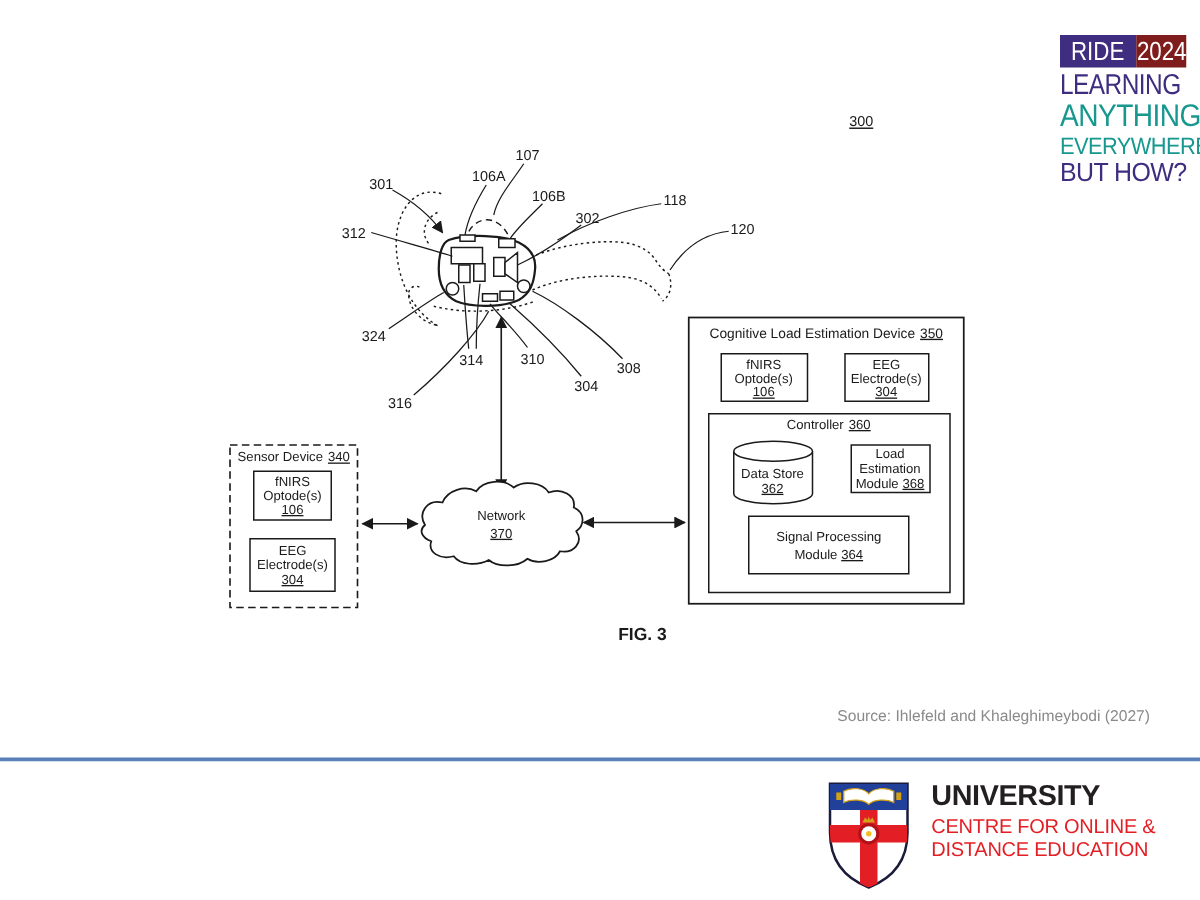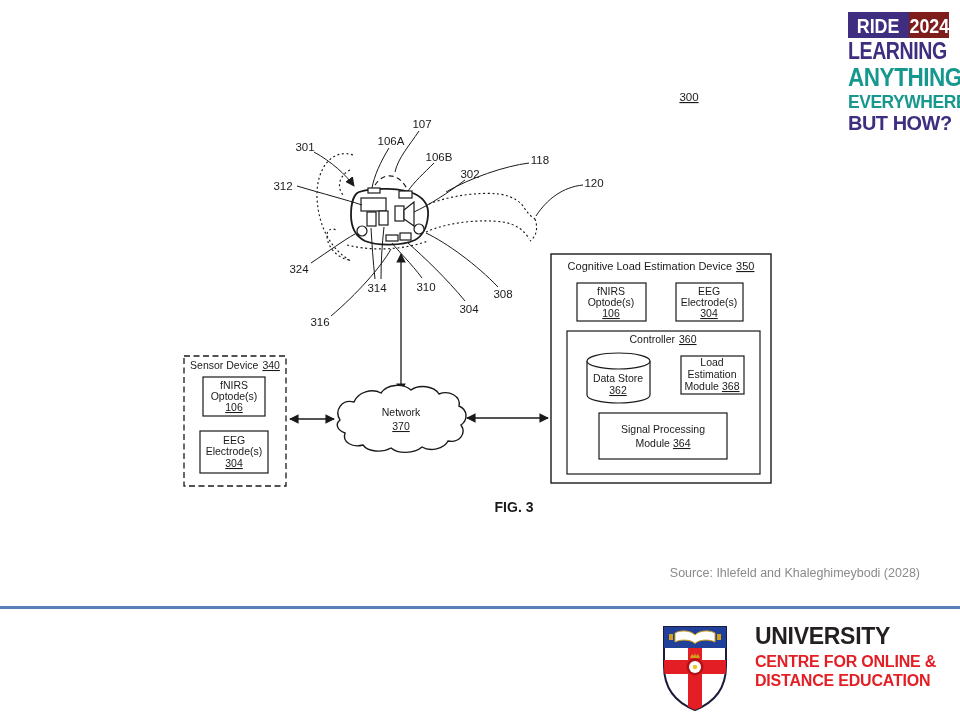--- a/index.html
+++ b/index.html
@@ -18,40 +18,40 @@
   .ln{fill:none;stroke:#1a1a1a;stroke-width:1;}
   .dot{fill:none;stroke:#1a1a1a;stroke-width:1.15;stroke-dasharray:2 2.6;}
   .dash{fill:none;stroke:#1a1a1a;stroke-width:1.15;stroke-dasharray:5 3.5;}
   .blob{fill:#ffffff;stroke:#1a1a1a;stroke-width:1.8;}
   .comp{fill:#ffffff;stroke:#1a1a1a;stroke-width:1.2;}
   .box{fill:#ffffff;stroke:#1a1a1a;stroke-width:1.4;}
   .boxthin{fill:#ffffff;stroke:#1a1a1a;stroke-width:1.2;}
   .dashedbox{fill:none;stroke:#1a1a1a;stroke-width:1.3;stroke-dasharray:6 3.5;}
   .arrow{fill:none;stroke:#1a1a1a;stroke-width:1.3;}
   
-  .ride{position:absolute;left:845px;top:12px;width:112px;font-weight:bold;line-height:1;}
+  .ride{position:absolute;left:845px;top:28px;width:112px;font-weight:normal;line-height:1;}
   .ride-row{display:flex;height:26px;margin-left:3px;}
   .ride-box{color:#fff;font-size:21px;display:flex;align-items:center;justify-content:center;}
   .ride-box.r{background:#3f2d80;width:61px;}
   .ride-box.y{background:#7f1d1d;width:40px;}
   .squish{display:inline-block;transform:scaleX(0.85);transform-origin:center;white-space:nowrap;}
   .ride-line{white-space:nowrap;transform-origin:left;letter-spacing:-0.5px;margin-left:3px;}
   .ride-learning{color:#3f2d80;font-size:23px;transform:scaleX(0.85);margin-top:2px;}
   .ride-anything{color:#17988f;font-size:25px;transform:scaleX(0.90);margin-top:2px;}
   .ride-everywhere{color:#17988f;font-size:19px;transform:scaleX(0.92);margin-top:2px;}
   .ride-buthow{color:#3f2d80;font-size:21px;transform:scaleX(0.95);margin-top:1px;}
   
   .source{position:absolute;left:0;right:40px;top:566px;text-align:right;
           font-size:12.5px;color:#8a8a8a;}
   .divider{position:absolute;left:0;top:606px;width:960px;height:3px;background:#5b7fb8;}
   
-  .uol{position:absolute;left:661px;top:624px;display:flex;gap:26px;align-items:flex-start;}
+  .uol{position:absolute;left:661px;top:624px;display:flex;gap:16px;align-items:flex-start;}
   .uol-text{display:flex;flex-direction:column;}
   .uol-black{color:#231f20;font-weight:bold;font-size:23px;line-height:24px;letter-spacing:-0.3px;white-space:nowrap;}
-  .uol-red{color:#e31e24;font-weight:bold;font-size:16px;line-height:19px;letter-spacing:-0.2px;white-space:nowrap;}
+  .uol-red{color:#e31e24;font-weight:normal;font-size:16px;line-height:19px;letter-spacing:-0.2px;white-space:nowrap;}
   .uol-red.first{margin-top:4px;}
 </style>
 </head>
 <body>
 
 <svg id="diagram" width="960" height="720" viewBox="0 0 960 720">
   <defs>
     <marker id="arr" viewBox="0 0 10 10" refX="9" refY="5" markerWidth="9.5" markerHeight="9.5" orient="auto-start-reverse" markerUnits="userSpaceOnUse">
       <path d="M0,0 L10,5 L0,10 z" fill="#1a1a1a"></path>
     </marker>
@@ -206,21 +206,21 @@
     <span class="ride-box y">
         <span class="squish">2024</span>
       </span>
   </div>
   <div class="ride-line ride-learning">LEARNING</div>
   <div class="ride-line ride-anything">ANYTHING</div>
   <div class="ride-line ride-everywhere">EVERYWHERE</div>
   <div class="ride-line ride-buthow">BUT HOW?</div>
 </div>
 
-<div class="source">Source:  Ihlefeld and Khaleghimeybodi (2028)</div>
+<div class="source">Source:  Ihlefeld and Khaleghimeybodi (2027)</div>
 <div class="divider"></div>
 
 <div class="uol">
   <svg width="68" height="89" viewBox="0 0 68 89">
     <defs>
       <clipPath id="shieldClip">
         <path d="M3,3 H65 V42 C65,66 52,79 34,86 C16,79 3,66 3,42 Z"></path>
       </clipPath>
     </defs>
     <path d="M3,3 H65 V42 C65,66 52,79 34,86 C16,79 3,66 3,42 Z" fill="#ffffff" stroke="#1b1b3a" stroke-width="2"></path>

